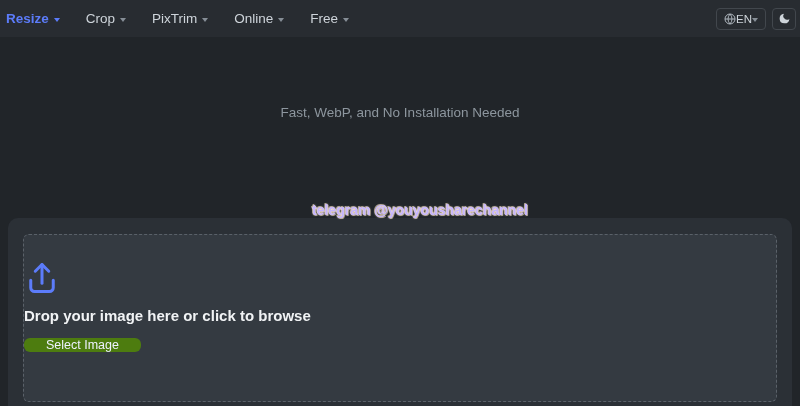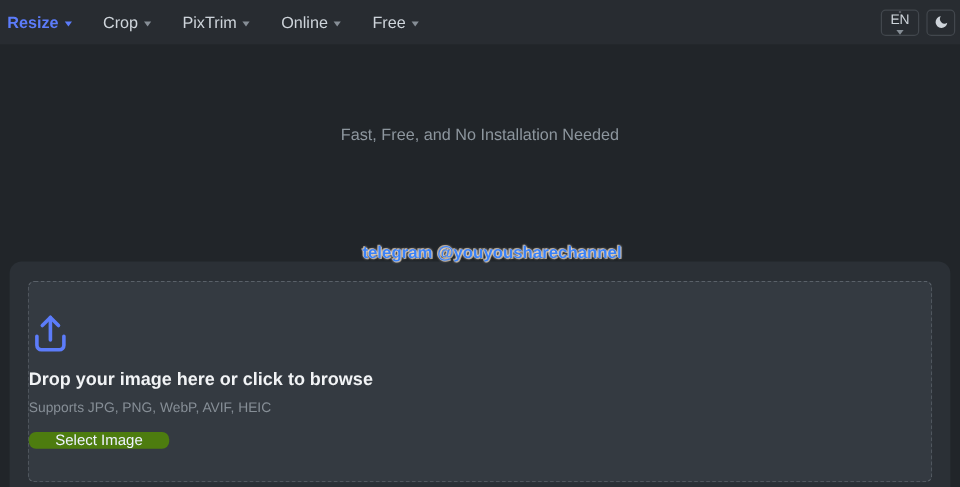--- a/index.html
+++ b/index.html
@@ -63,21 +63,20 @@
     height: 22px;
     border: 1px solid #42474d;
     border-radius: 4px;
     background: transparent;
     color: #ced4da;
     display: flex; align-items: center; gap: 0;
     padding: 0 7px;
     font-size: 11.5px;
     cursor: pointer;
     font-family: inherit;
-    flex-direction: column;
   }
   .hdr-btn svg { width: 12px; height: 12px; stroke: #adb5bd; }
   .hdr-btn .caret { border-top-width: 4px; border-left-width: 3px; border-right-width: 3px; }
   .theme-btn { width: 24px; justify-content: center; padding: 0; }
   .theme-btn svg { width: 13px; height: 13px; fill: #ced4da; stroke: none; }
 
   
   .hero { text-align: center; padding-top: 58px; }
   .hero-title {
     font-size: 31px;
@@ -90,24 +89,24 @@
     font-size: 13.5px;
     color: #8d969e;
   }
 
   
   .watermark {
     position: absolute;
     top: 202px;
     left: 50%;
     transform: translateX(-50%);
-    margin-left: 10px;
+    margin-left: 20px;
     font-size: 14px;
     font-weight: bold;
-    color: #3b82f6;
+    color: #c4b5fd;
     text-shadow:
       0 0 1px #ffe9d6, 0 0 2px #ffe9d6,
       1px 1px 0 rgba(255,235,210,.55), -1px -1px 0 rgba(255,235,210,.55);
     white-space: nowrap;
     z-index: 5;
   }
 
   
   .card {
     position: absolute;
@@ -197,31 +196,30 @@
     </button>
     <button class="hdr-btn theme-btn">
       <svg viewBox="0 0 24 24">
         <path d="M21 12.79A9 9 0 1 1 11.21 3 7 7 0 0 0 21 12.79z"></path>
       </svg>
     </button>
   </div>
 </div>
 
 <div class="hero">
-  <div class="hero-subtitle">Fast, Free, and No Installation Needed</div>
+  <div class="hero-subtitle">Fast, WebP, and No Installation Needed</div>
 </div>
 
 <div class="watermark">telegram @youyousharechannel</div>
 
 <div class="card">
   <div class="dropzone">
     <span class="upload-icon">
       <svg viewBox="0 0 24 24" fill="none" stroke-width="2" stroke-linecap="round" stroke-linejoin="round">
         <path d="M4.5 13.5 v5 a2.5 2.5 0 0 0 2.5 2.5 h10 a2.5 2.5 0 0 0 2.5 -2.5 v-5"></path>
         <polyline points="7.5 7.5 12 3 16.5 7.5"></polyline>
         <line x1="12" y1="3" x2="12" y2="15.5"></line>
       </svg>
     </span>
     <div class="drop-text">Drop your image here or click to browse</div>
-    <div class="formats-text">Supports JPG, PNG, WebP, AVIF, HEIC</div>
     <button class="select-btn">Select Image</button>
   </div>
 </div>
 
 </body></html>

